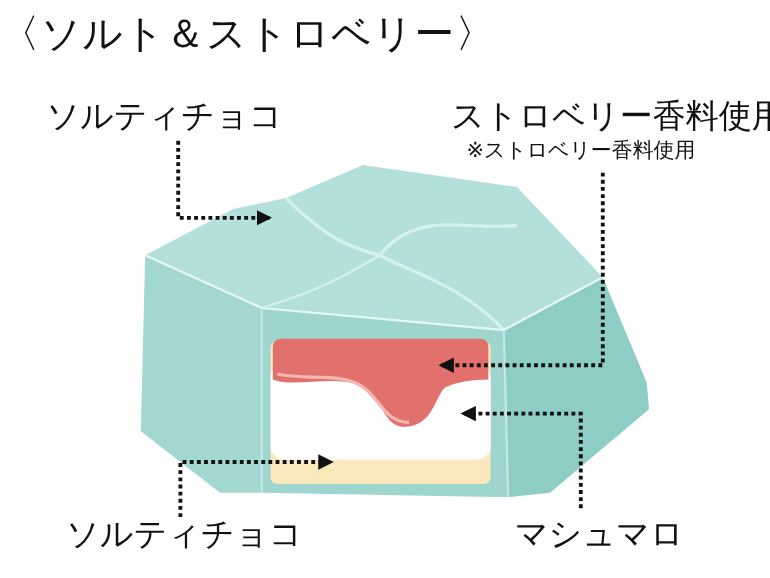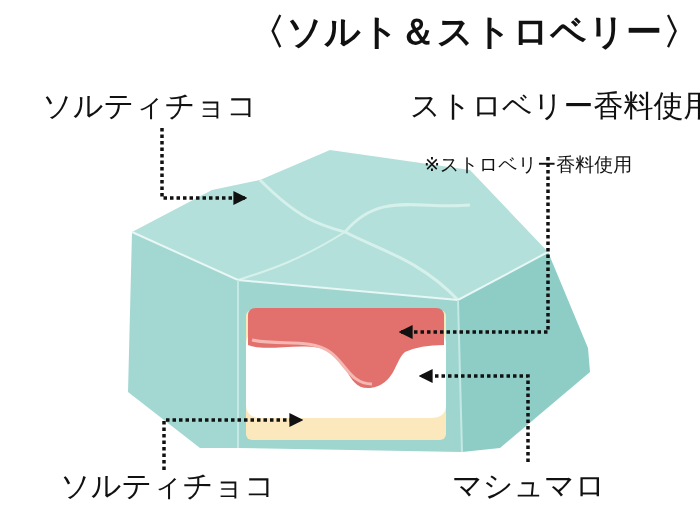--- a/index.html
+++ b/index.html
@@ -1,21 +1,21 @@
 <!DOCTYPE html>
 <html><head>
   <meta charset="utf-8">
   <style>
     html, body { margin: 0; padding: 0; background: #ffffff; }
     body { width: 700px; height: 525px; position: relative; overflow: hidden;
            font-family: "DejaVu Sans", "Liberation Sans", sans-serif; color: #111; }
-    .title { position: absolute; left: 0; right: 0; top: 10px; text-align: right;
-             font-size: 36px; letter-spacing: 1px; line-height: 44px; font-weight: bold; }
+    .title { position: absolute; left: 0; right: 0; top: 10px; text-align: left;
+             font-size: 36px; letter-spacing: 1px; line-height: 44px; }
     .label { position: absolute; font-size: 30px; line-height: 36px; white-space: nowrap; }
-    .note { position: absolute; font-size: 19px; line-height: 22px; white-space: nowrap; margin-top: 27px; }
+    .note { position: absolute; font-size: 19px; line-height: 22px; white-space: nowrap; }
     svg.art { position: absolute; left: 0; top: 0; }
   </style>
 </head>
 <body>
 
 <div class="title">〈ソルト＆ストロベリー〉</div>
 
 <svg class="art" width="700" height="525" viewBox="0 0 700 525">
   <defs>
     <marker id="arrow" viewBox="0 0 10 10" refX="9" refY="5" markerWidth="4" markerHeight="4" orient="auto-start-reverse">
@@ -54,13 +54,13 @@
     <path d="M548,157 L548,332 L400,332" marker-end="url(#arrow)"></path>
     <path d="M528,462 L528,376 L420,376" marker-end="url(#arrow)"></path>
     <path d="M164,470 L164,420 L302,420" marker-end="url(#arrow)"></path>
   </g>
 </svg>
 
 <div class="label" style="left:42px; top:88px;">ソルティチョコ</div>
 <div class="label" style="left:410px; top:88px;">ストロベリー香料使用</div>
 <div class="note" style="left:424px; top:126px;">※ストロベリー香料使用</div>
 <div class="label" style="left:60px; top:468px;">ソルティチョコ</div>
-<div class="label" style="left:452px; top:468px;">マシュマロ</div>
+<div class="label" style="left:468px; top:468px;">マシュマロ</div>
 
 </body></html>

